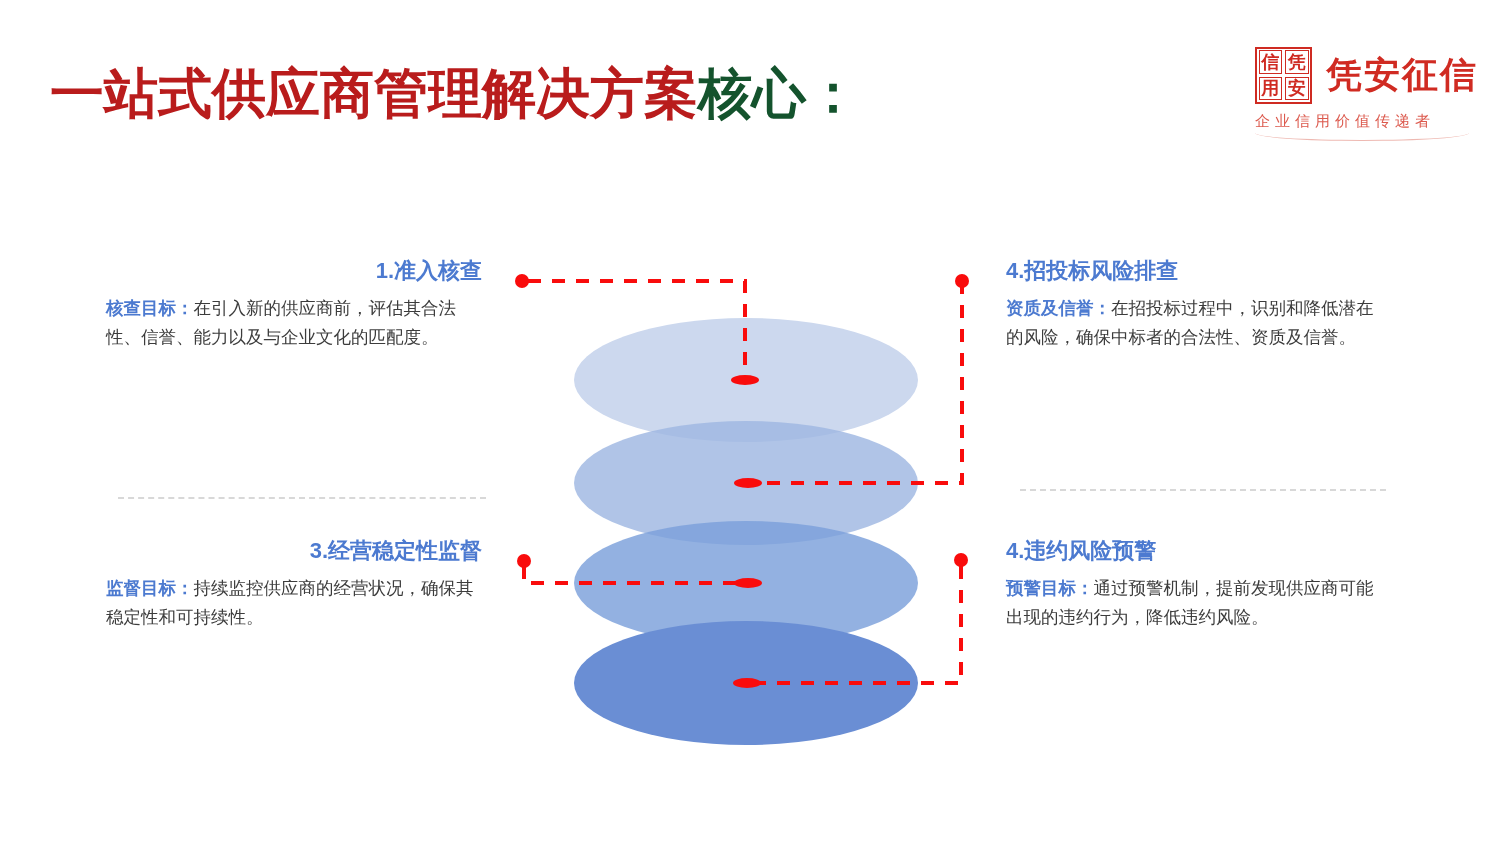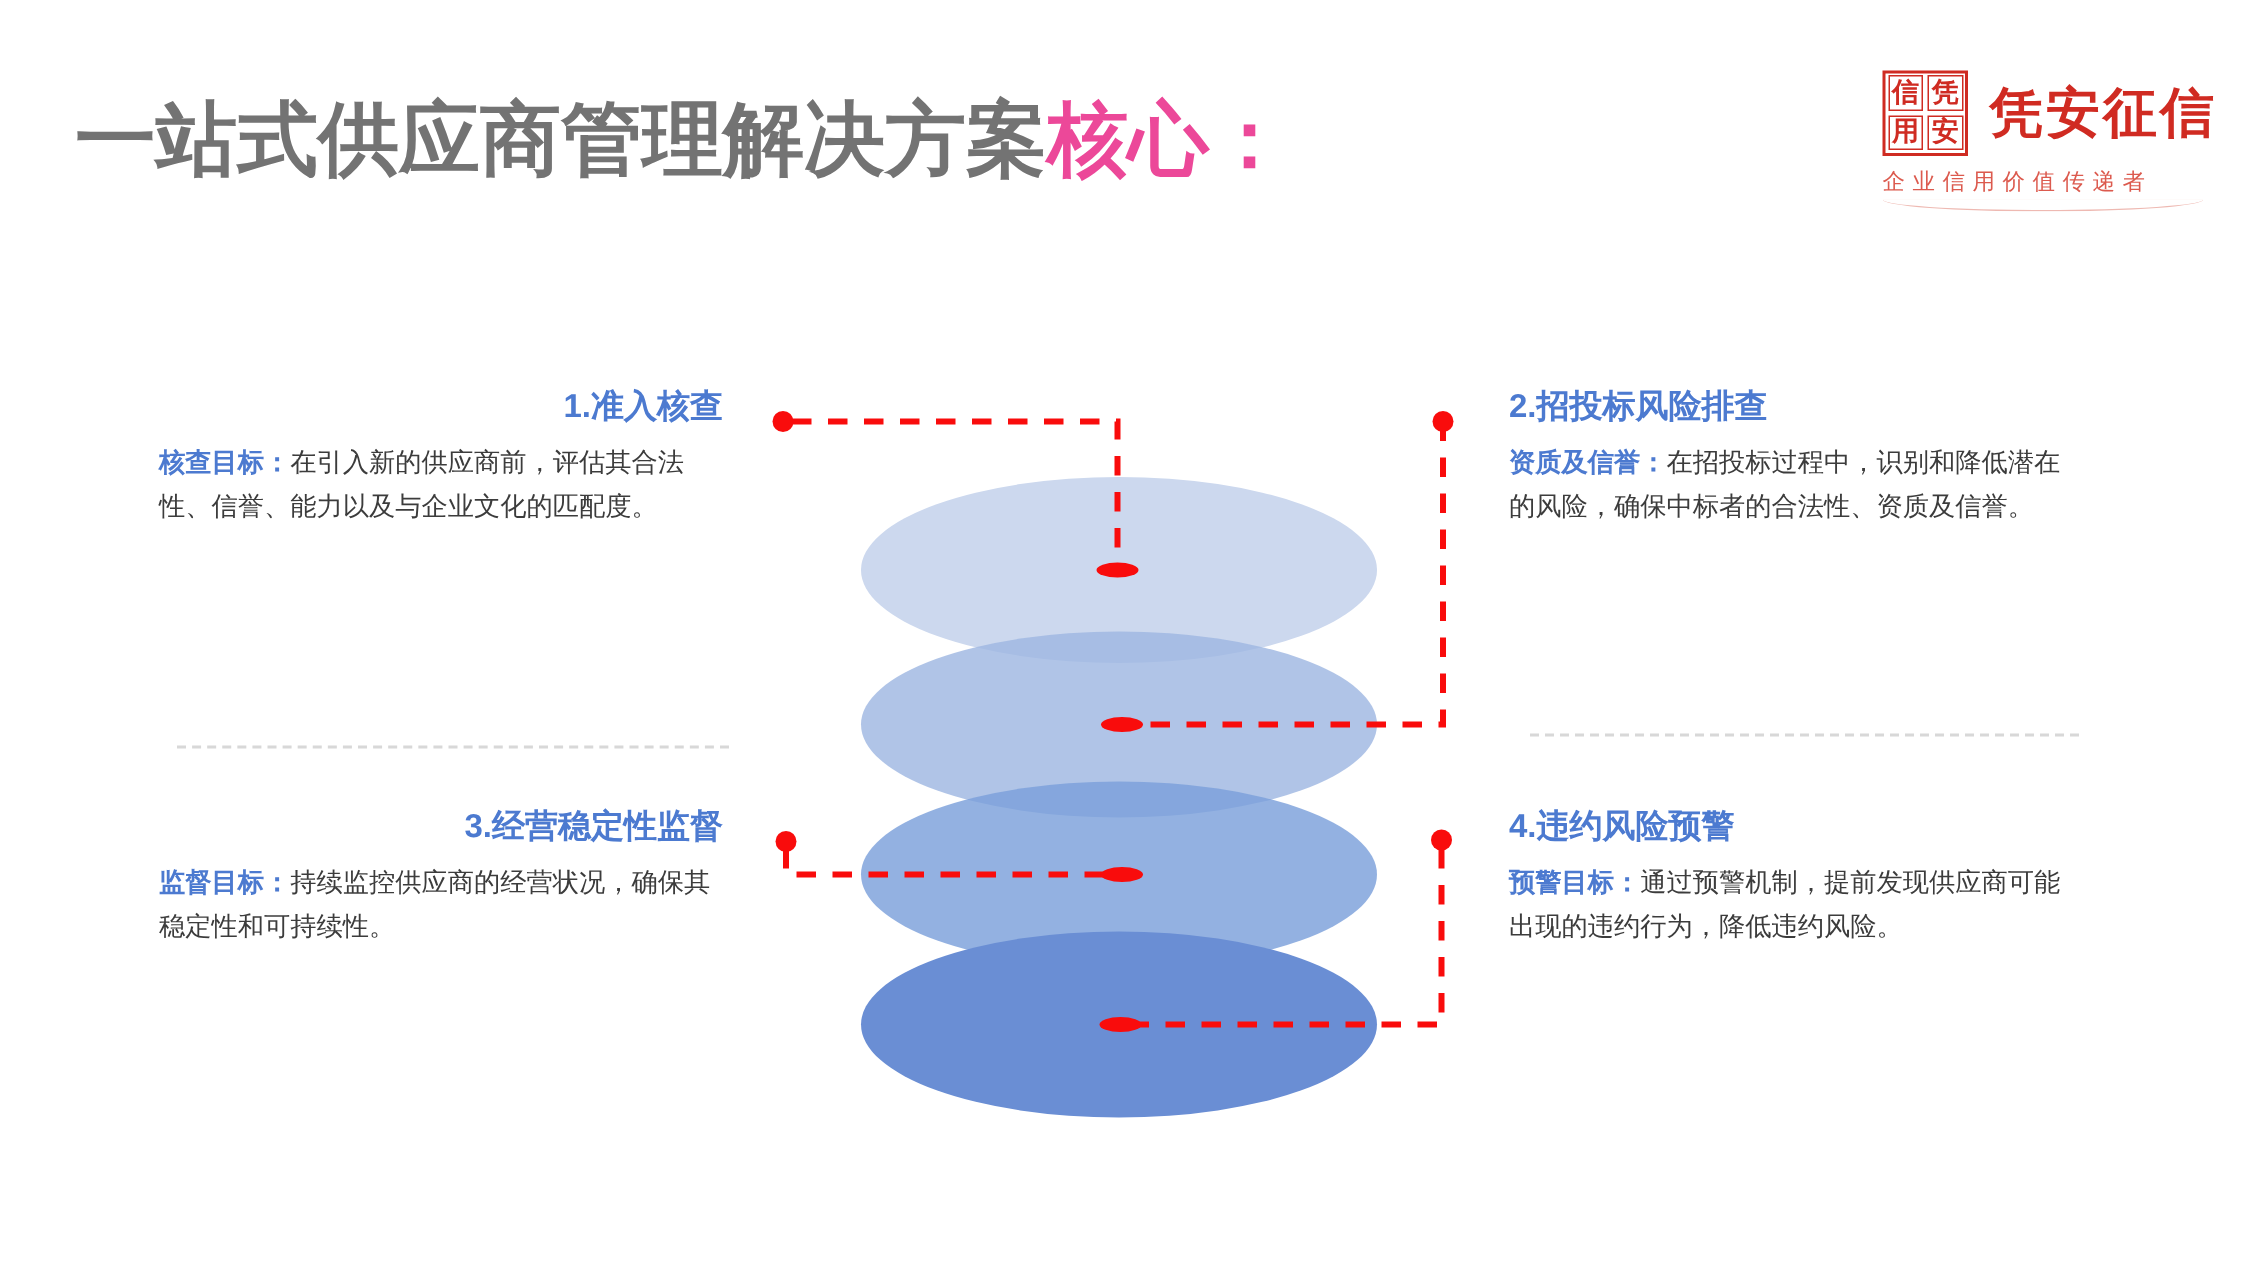--- a/index.html
+++ b/index.html
@@ -135,21 +135,21 @@
 
   
   .conn { position: absolute; left: 0; top: 0; }
 </style>
 </head>
 <body>
 
 <div id="slide">
 
   <div class="title">
-    <span style="color: #737373;">一站式供应商管理解决方案</span><span class="t-accent" style="color: #ec4899;">核心：</span>
+    <span style="color: #b91c1c;">一站式供应商管理解决方案</span><span class="t-accent" style="color: #14532d;">核心：</span>
   </div>
 
   <div class="logo">
     <div class="logo-row">
       <div class="seal">
         <span>信</span>
         <span>凭</span>
         <span>用</span>
         <span>安</span>
       </div>
@@ -195,21 +195,21 @@
   <div class="divider right"></div>
 
   <div class="block left b1">
     <div class="block-head">1.准入核查</div>
     <div class="block-body">
       <span class="lbl">核查目标：</span><span>在引入新的供应商前，评估其合法性、信誉、能力以及与企业文化的匹配度。</span>
     </div>
   </div>
 
   <div class="block right b2">
-    <div class="block-head">2.招投标风险排查</div>
+    <div class="block-head">4.招投标风险排查</div>
     <div class="block-body">
       <span class="lbl">资质及信誉：</span><span>在招投标过程中，识别和降低潜在的风险，确保中标者的合法性、资质及信誉。</span>
     </div>
   </div>
 
   <div class="block left b3">
     <div class="block-head">3.经营稳定性监督</div>
     <div class="block-body">
       <span class="lbl">监督目标：</span><span>持续监控供应商的经营状况，确保其稳定性和可持续性。</span>
     </div>

